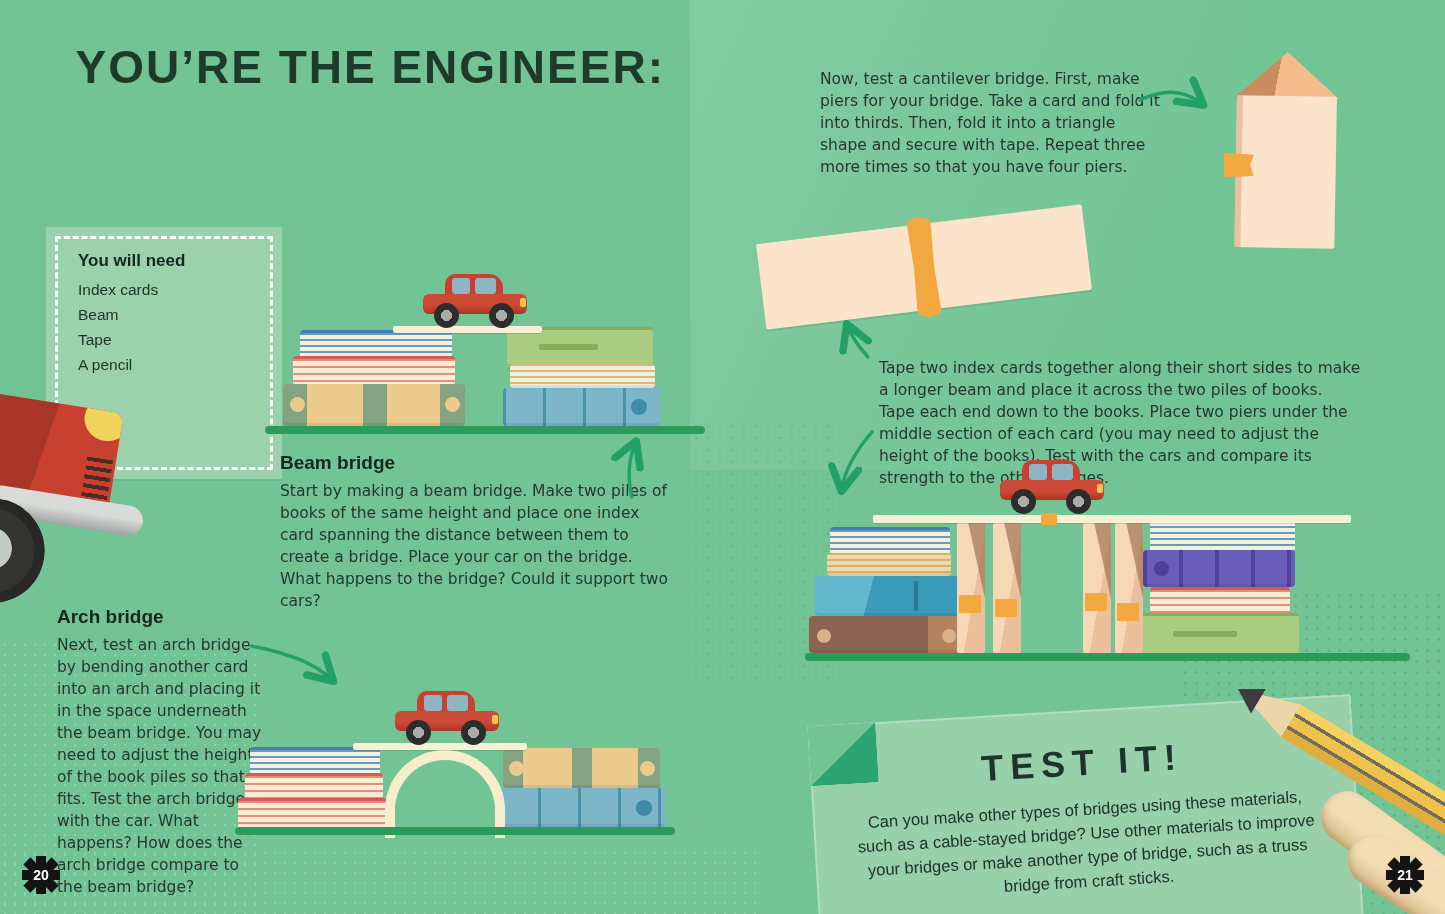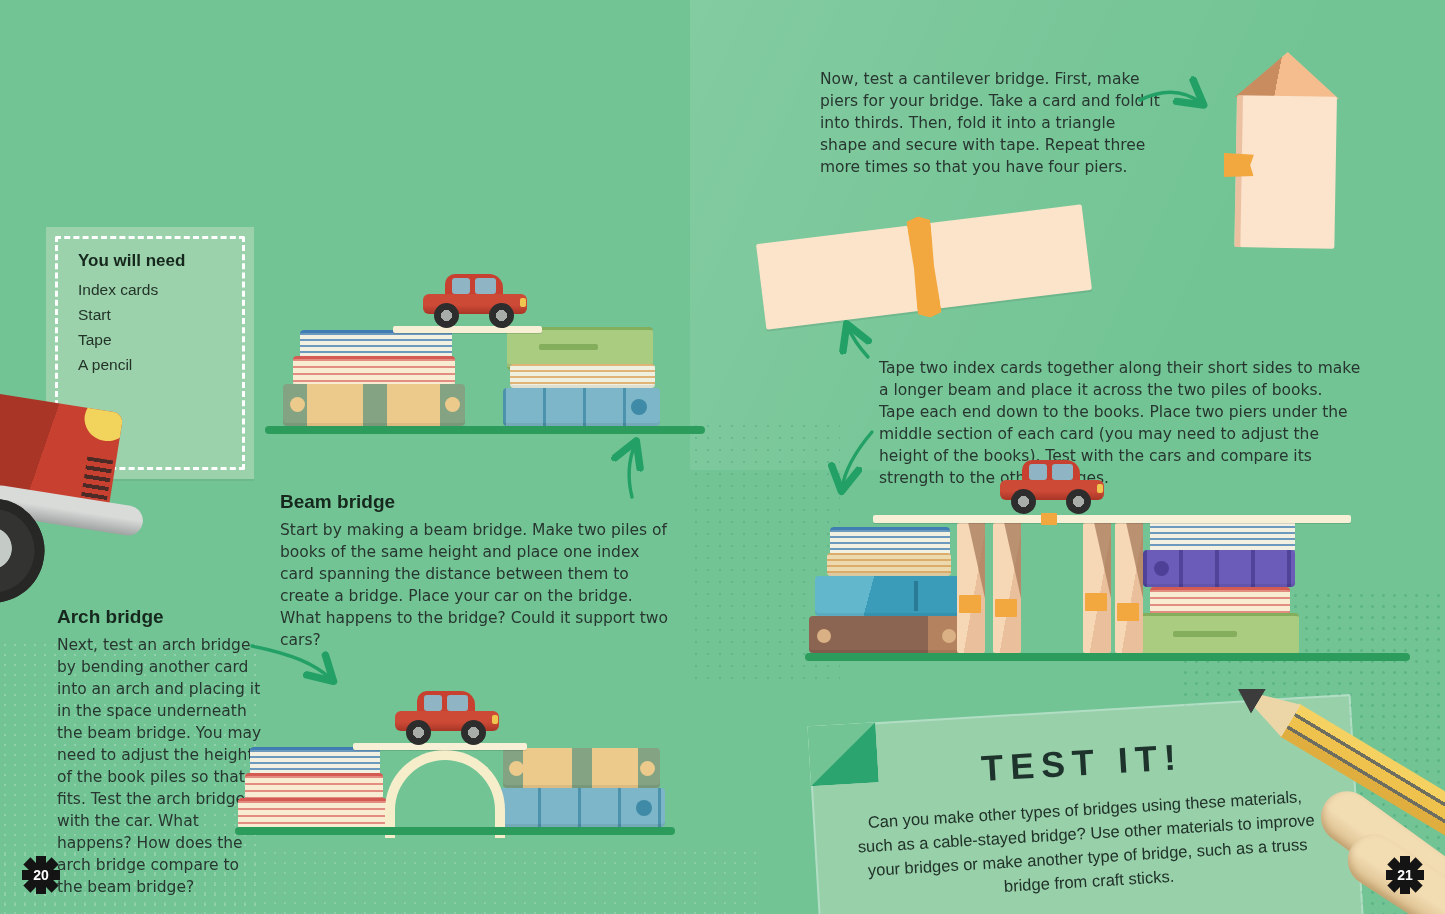--- a/index.html
+++ b/index.html
@@ -24,28 +24,28 @@
   .title{position:absolute;left:40px;top:40px;width:625px;text-align:right;
     font-family:"Liberation Sans",sans-serif;font-weight:800;color:#1e3a29;
     font-size:46px;line-height:1.18;letter-spacing:2px;}
   .intro{position:absolute;left:118px;top:166px;width:535px;text-align:center;
     font-family:"Liberation Sans",sans-serif;font-weight:700;color:#203229;
     font-size:17px;line-height:1.35;}
   .sec-head{font-family:"Liberation Sans",sans-serif;font-weight:700;color:#16281e;
     font-size:19px;margin:0 0 6px 0;}
   .sec-body{font-family:"DejaVu Sans",sans-serif;color:#273630;font-size:15.5px;line-height:1.42;margin:0;}
   .txt{position:absolute;}
-  .txt-beam{left:280px;top:491px;width:392px;}
+  .txt-beam{left:280px;top:452px;width:392px;}
   .txt-arch{left:57px;top:606px;width:212px;}
   .txt-cant{left:820px;top:68px;width:340px;}
   .txt-tape{left:879px;top:357px;width:482px;}
 
   
   .materials{position:absolute;left:46px;top:227px;width:208px;height:252px;background:#9cd2ab;
-    box-shadow:0 2px 0 rgba(0,0,0,.05);}
+    box-shadow:0 2px 0 rgba(0,0,0,.05);padding-left:28px;}
   .materials .dash{position:absolute;inset:9px;border:3px dashed #ffffff;border-radius:2px;}
   .materials .inner{position:absolute;left:32px;top:24px;width:160px;}
   .materials h3{font-family:"Liberation Sans",sans-serif;font-weight:700;color:#16281e;font-size:17px;margin:0 0 8px 0;}
   .materials ul{list-style:none;margin:0;padding:0;}
   .materials li{font-family:"Liberation Sans",sans-serif;color:#223328;font-size:15.5px;line-height:1.42;
     padding-left:20px;text-indent:-20px;margin-bottom:3px;}
 
   
   .bk{position:absolute;border-radius:4px;box-shadow:inset 0 -3px 0 rgba(0,0,0,.07);}
   .bk-bluelines{background-color:#f2f0e0;border-top:3px solid #3f7db2;border-bottom:3px solid #3f7db2;
@@ -160,30 +160,31 @@
 
 <div id="stage">
 
   <div class="wash wash-tr"></div>
   <div class="dots dots-w1"></div>
   <div class="dots dots-w2"></div>
   <div class="dots dots-t1"></div>
   <div class="dots dots-t2"></div>
 
   <div class="title">
+    <div>YOU’RE THE ENGINEER:</div>
   </div>
 
 
   <div class="materials">
     <div class="dash"></div>
     <div class="inner">
       <h3>You will need</h3>
       <ul>
         <li>Index cards</li>
-        <li>Start</li>
+        <li>Beam</li>
         <li>Tape</li>
         <li>A pencil</li>
       </ul>
     </div>
   </div>
 
   <div class="truck">
     <div class="truck-body">
       <div class="truck-light"></div>
       <div class="truck-grille"></div>

